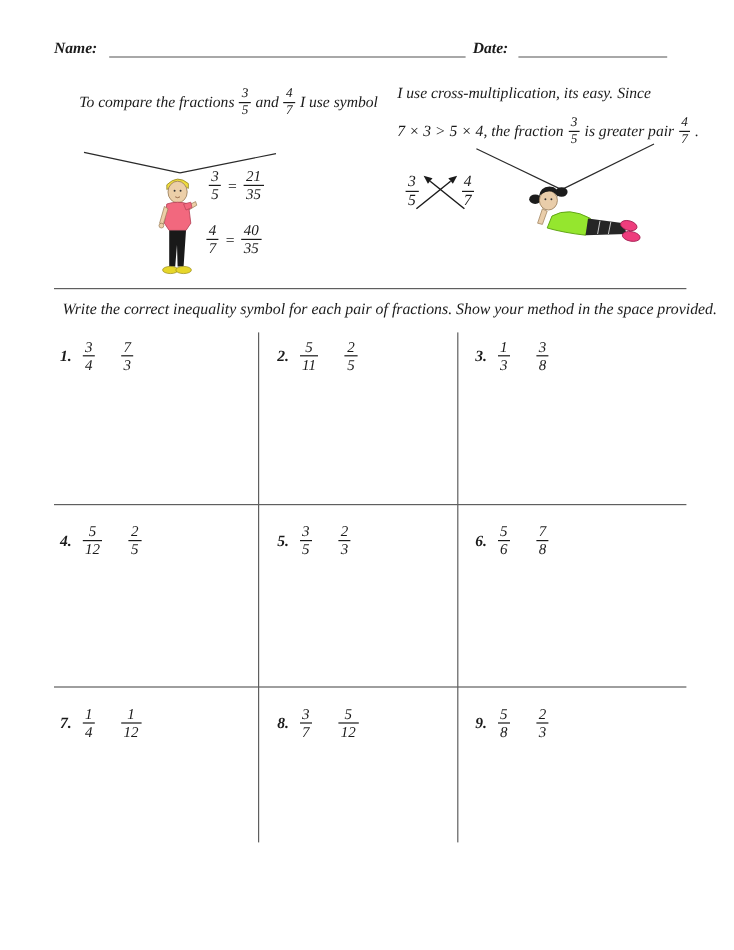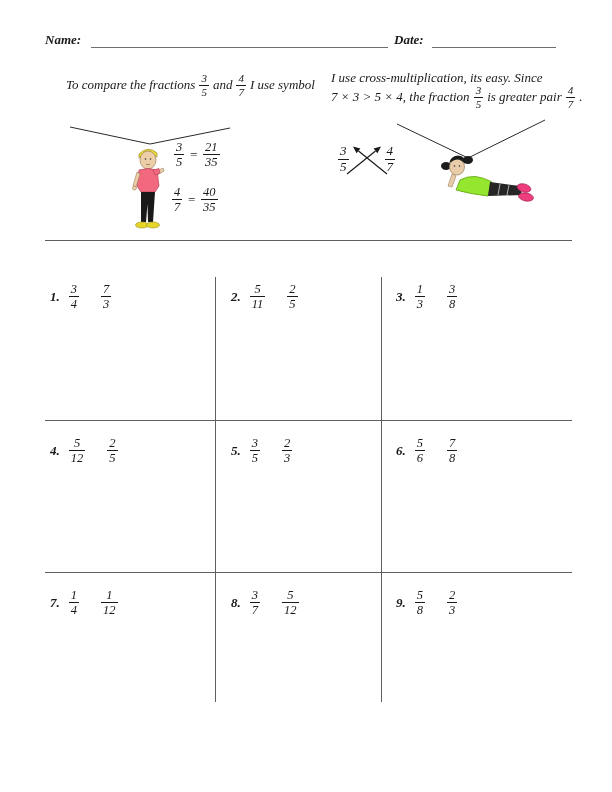--- a/index.html
+++ b/index.html
@@ -90,21 +90,21 @@
         <span class="fd">7</span>
       </span>
     <span>=</span>
     <span class="frac">
         <span class="fn">40</span>
         <span class="fd">35</span>
       </span>
   </div>
 
   <div class="abs txt" style="left:331px;top:70px">I use cross-multiplication, its easy. Since</div>
-  <div class="abs line" style="left:331px;top:80px;height:34px">
+  <div class="abs line" style="left:331px;top:92px;height:34px">
     <span>7 × 3 &gt; 5 × 4, the fraction</span>
     <span class="frac small">
         <span class="fn">3</span>
         <span class="fd">5</span>
       </span>
     <span>is greater pair</span>
     <span class="frac small">
         <span class="fn">4</span>
         <span class="fd">7</span>
       </span>
@@ -143,20 +143,21 @@
     <polygon points="16,24 12,36 16,37 20,26" fill="#e9cdaa" stroke="#9a7d58" stroke-width="0.6"></polygon>
     <path d="M24,30 Q38,22 56,32 L52,46 Q34,44 20,40 Z" fill="#95e62e" stroke="#5ea312" stroke-width="0.8"></path>
     <polygon points="54,32 84,36 86,45 52,46" fill="#262626"></polygon>
     <line x1="64" y1="34" x2="62" y2="45" stroke="#cfcfcf" stroke-width="0.8"></line>
     <line x1="73" y1="35" x2="71" y2="45" stroke="#cfcfcf" stroke-width="0.8"></line>
     <ellipse cx="88" cy="38" rx="7" ry="4" fill="#ee3d7d" stroke="#a31f52" stroke-width="0.7" transform="rotate(15 88 38)"></ellipse>
     <ellipse cx="90" cy="47" rx="7.5" ry="4" fill="#ee3d7d" stroke="#a31f52" stroke-width="0.7" transform="rotate(10 90 47)"></ellipse>
   </svg>
 
   <div class="hline" style="left:45px;top:240px;width:527px"></div>
+  <div class="abs" style="left:52px;top:250px;font-size:13.2px">Write the correct inequality symbol for each pair of fractions. Show your method in the space provided.</div>
 
   <div class="vline" style="left:215px;top:277px;height:425px"></div>
   <div class="vline" style="left:381px;top:277px;height:425px"></div>
   <div class="hline" style="left:45px;top:420px;width:527px"></div>
   <div class="hline" style="left:45px;top:572px;width:527px"></div>
 
   <div class="cell" style="left:50px;top:282px">
     <span class="pnum">1.</span>
     <span class="frac">
         <span class="fn">3</span>

